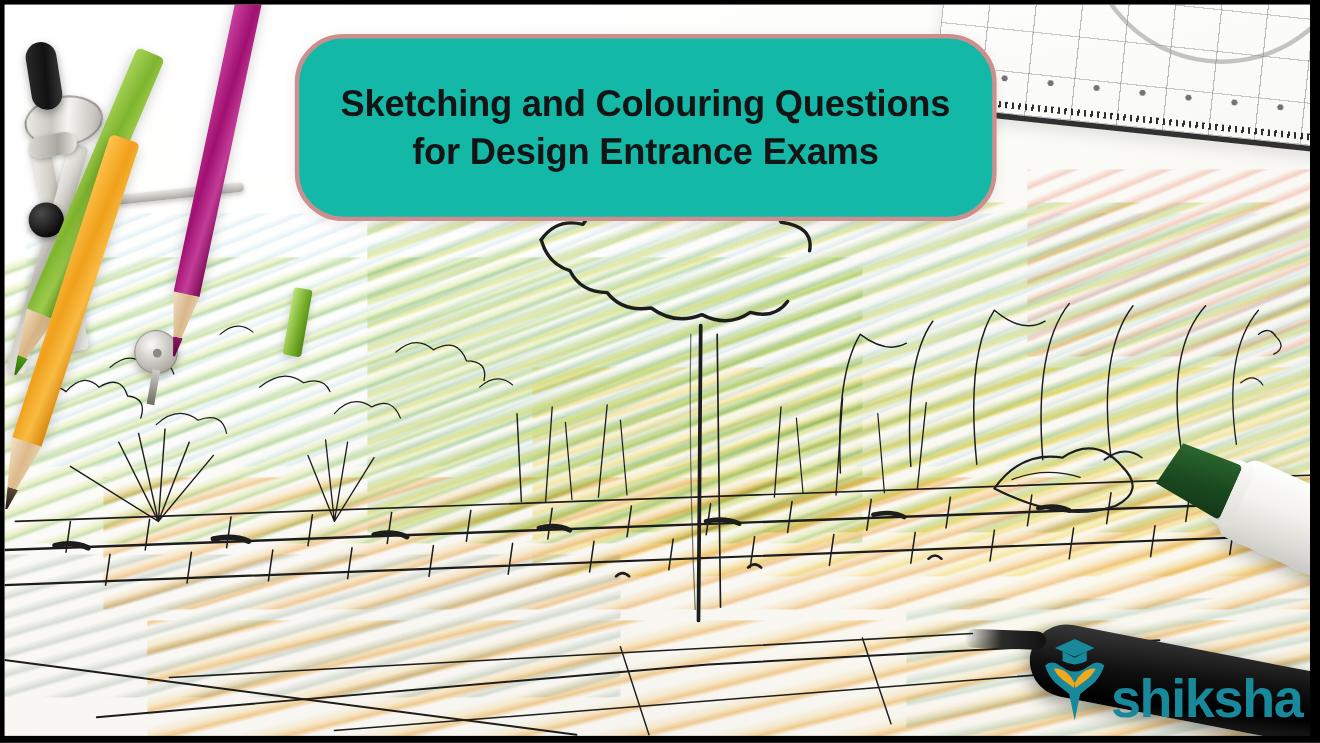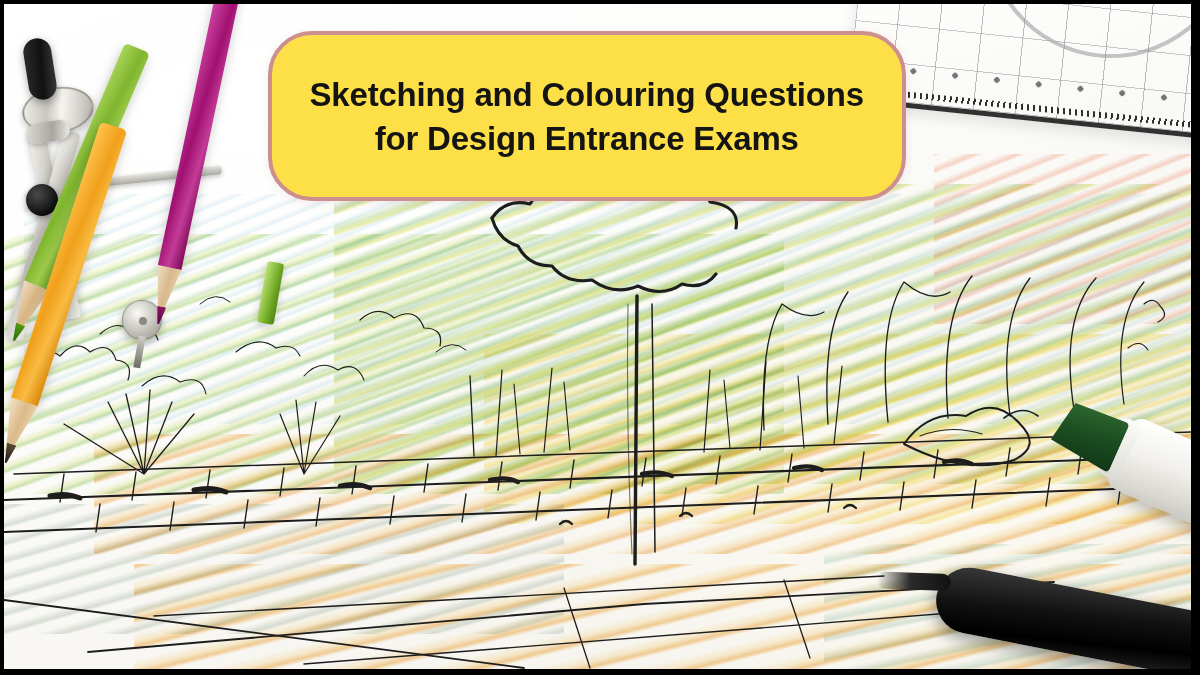--- a/index.html
+++ b/index.html
@@ -312,21 +312,21 @@
     position:absolute; left:-62px; top:16px; width:74px; height:17px;
     background:linear-gradient(90deg,rgba(30,30,30,0) 0%,#2b2b2b 45%,#111 100%);
     border-radius:9px;
     transform:rotate(-9deg);
   }
 
   
   .banner{
     position:absolute; left:268px; top:31px;
     width:638px; height:170px;
-    background:#fde047;
+    background:#14b8a6;
     border:4px solid #cc8f8d;
     border-radius:44px;
     display:flex; align-items:center; justify-content:center;
     z-index:40;
     box-shadow:0 2px 10px rgba(120,70,70,.10);
   }
   .banner-title{
     font-family:"Liberation Sans", sans-serif;
     font-weight:700;
     font-size:34px;
@@ -515,19 +515,35 @@
 
   </div>
 
   <div class="banner">
     <h1 class="banner-title">
       <span>Sketching and Colouring Questions</span>
       <span class="line2">for Design Entrance Exams</span>
     </h1>
   </div>
 
+  <div class="logo">
+    <div class="logo-mark">
+      <svg class="logo-cap" viewBox="0 0 36 26">
+        <polygon points="18,0 36,8 18,16 0,8" fill="#17899A"></polygon>
+        <path d="M7 11 L7 20 Q18 26 29 20 L29 11 L18 17 Z" fill="#17899A"></path>
+      </svg>
+      <svg class="logo-nib" viewBox="0 0 58 56">
+        <path d="M2 4 Q6 0 12 2 L22 8 Q29 11 36 8 L46 2 Q52 0 56 4
+                 Q52 16 44 22 L34 30 L29 54 L24 30 L14 22 Q6 16 2 4 Z" fill="#17899A"></path>
+        <path d="M10 7 Q16 6 21 10 Q26 14 29 20 Q32 14 37 10 Q42 6 48 7
+                 Q44 15 37 19 L29 25 L21 19 Q14 15 10 7 Z" fill="#F0A81E"></path>
+        <path d="M29 20 L31 32 L29 52 L27 32 Z" fill="#17899A"></path>
+      </svg>
+    </div>
+    <div class="logo-word">shiksha</div>
+  </div>
 
   <div class="frame-bar frame-top"></div>
   <div class="frame-bar frame-bottom"></div>
   <div class="frame-bar frame-left"></div>
   <div class="frame-bar frame-right"></div>
 
 </div>
 
 </body></html>

